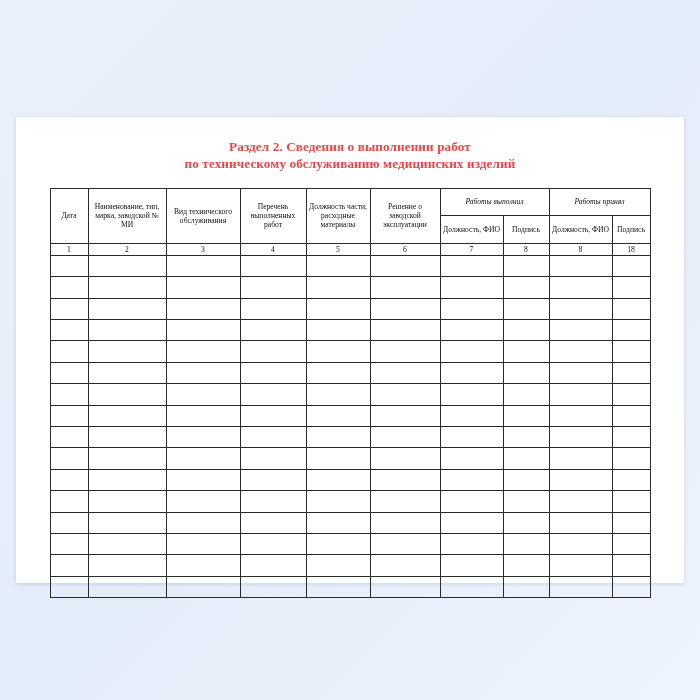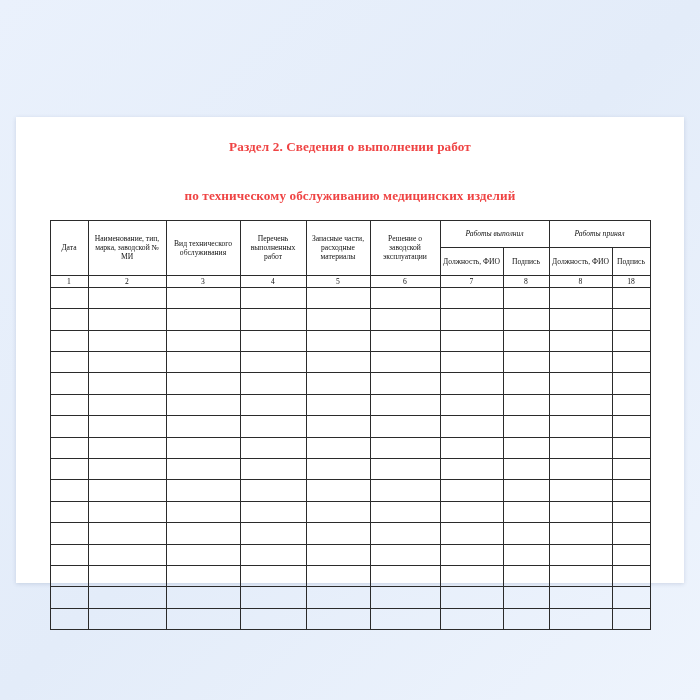--- a/index.html
+++ b/index.html
@@ -32,21 +32,20 @@
     text-align: center;
     font-weight: bold;
     font-size: 13.2px;
     color: #ef4444;
     line-height: 1.32;
     margin: 21px 38px 0 38px;
     letter-spacing: 0.1px;
   }
   .doc-title .line2 {
     display: block;
-    margin-top: 32px;
   }
   table.reg {
     border-collapse: collapse;
     margin: 15px auto 0 auto;
     width: 600px;
     table-layout: fixed;
   }
   table.reg th, table.reg td {
     border: 1px solid #2b2b2b;
     padding: 0;
@@ -110,21 +109,21 @@
         <col class="c8">
         <col class="c9">
         <col class="c10">
     </colgroup>
     <thead>
       <tr>
         <th class="hdr-tall" rowspan="2">Дата</th>
         <th rowspan="2">Наименование, тип, марка, заводской № МИ</th>
         <th rowspan="2">Вид технического обслуживания</th>
         <th rowspan="2">Перечень выполненных работ</th>
-        <th rowspan="2">Запасные части, расходные материалы</th>
+        <th rowspan="2">Должность части, расходные материалы</th>
         <th rowspan="2">Решение о заводской эксплуатации</th>
         <th class="group" colspan="2">Работы выполнил</th>
         <th class="group" colspan="2">Работы принял</th>
       </tr>
       <tr>
         <th>Должность, ФИО</th>
         <th>Подпись</th>
         <th>Должность, ФИО</th>
         <th>Подпись</th>
       </tr>

